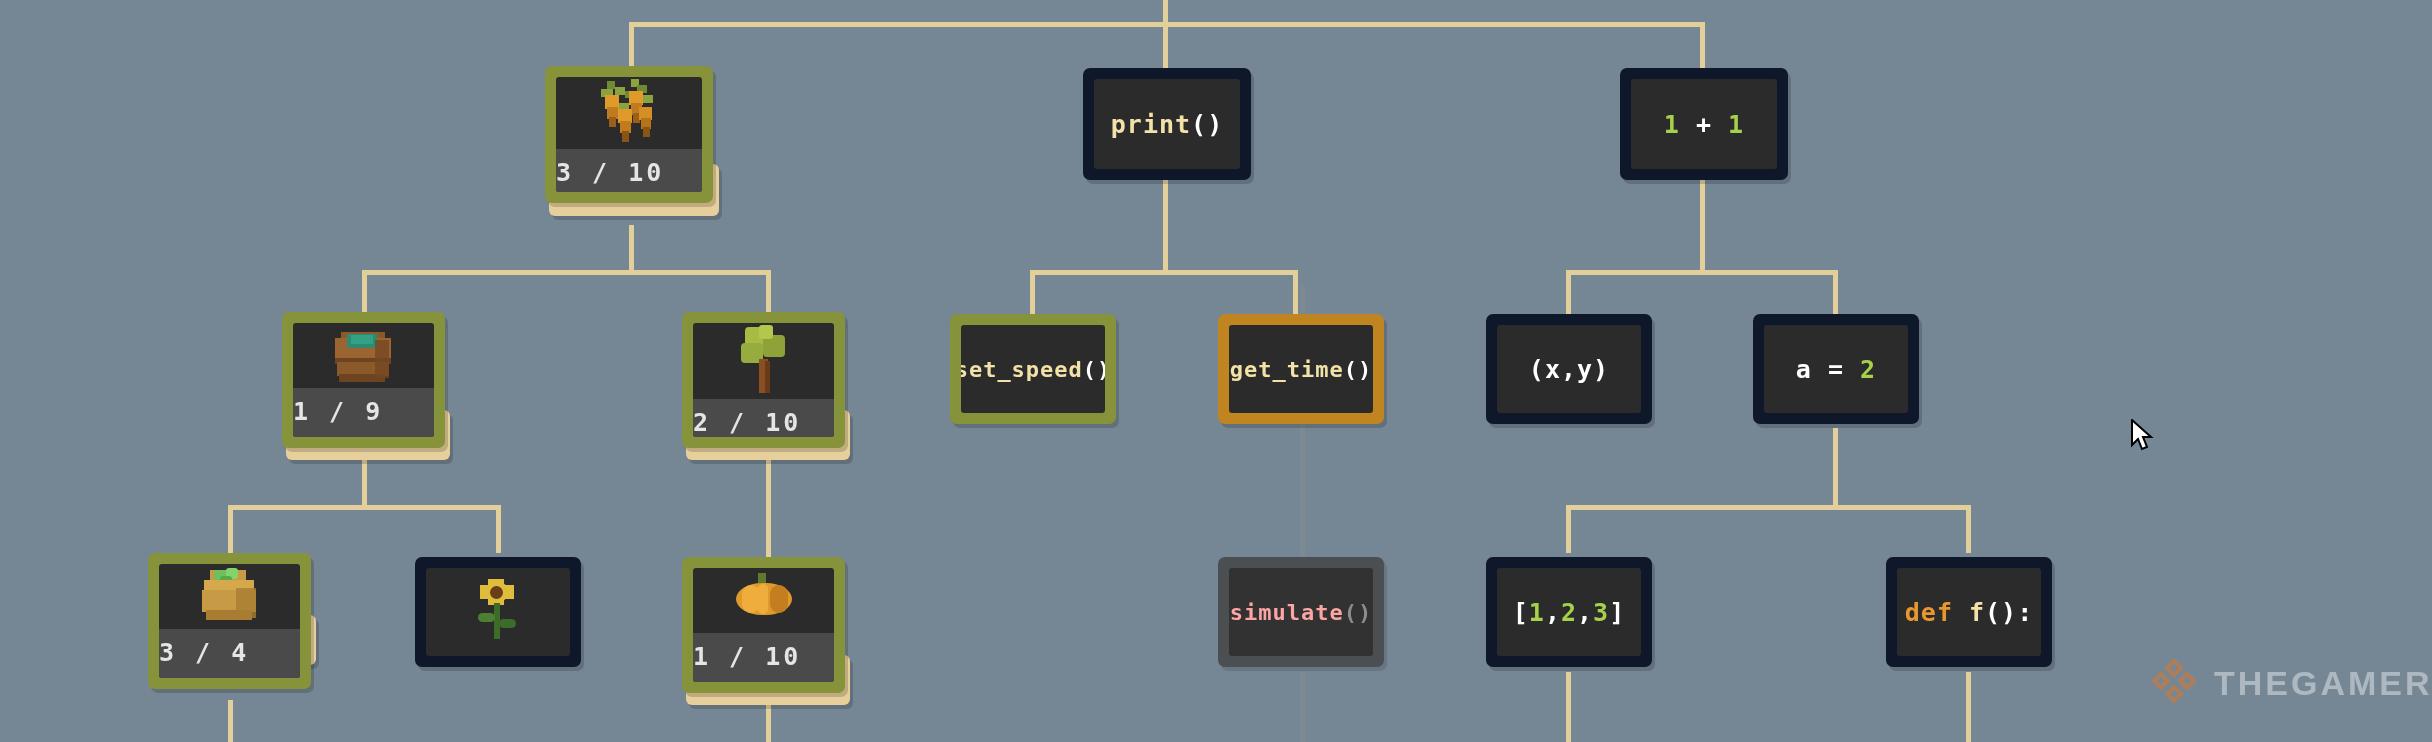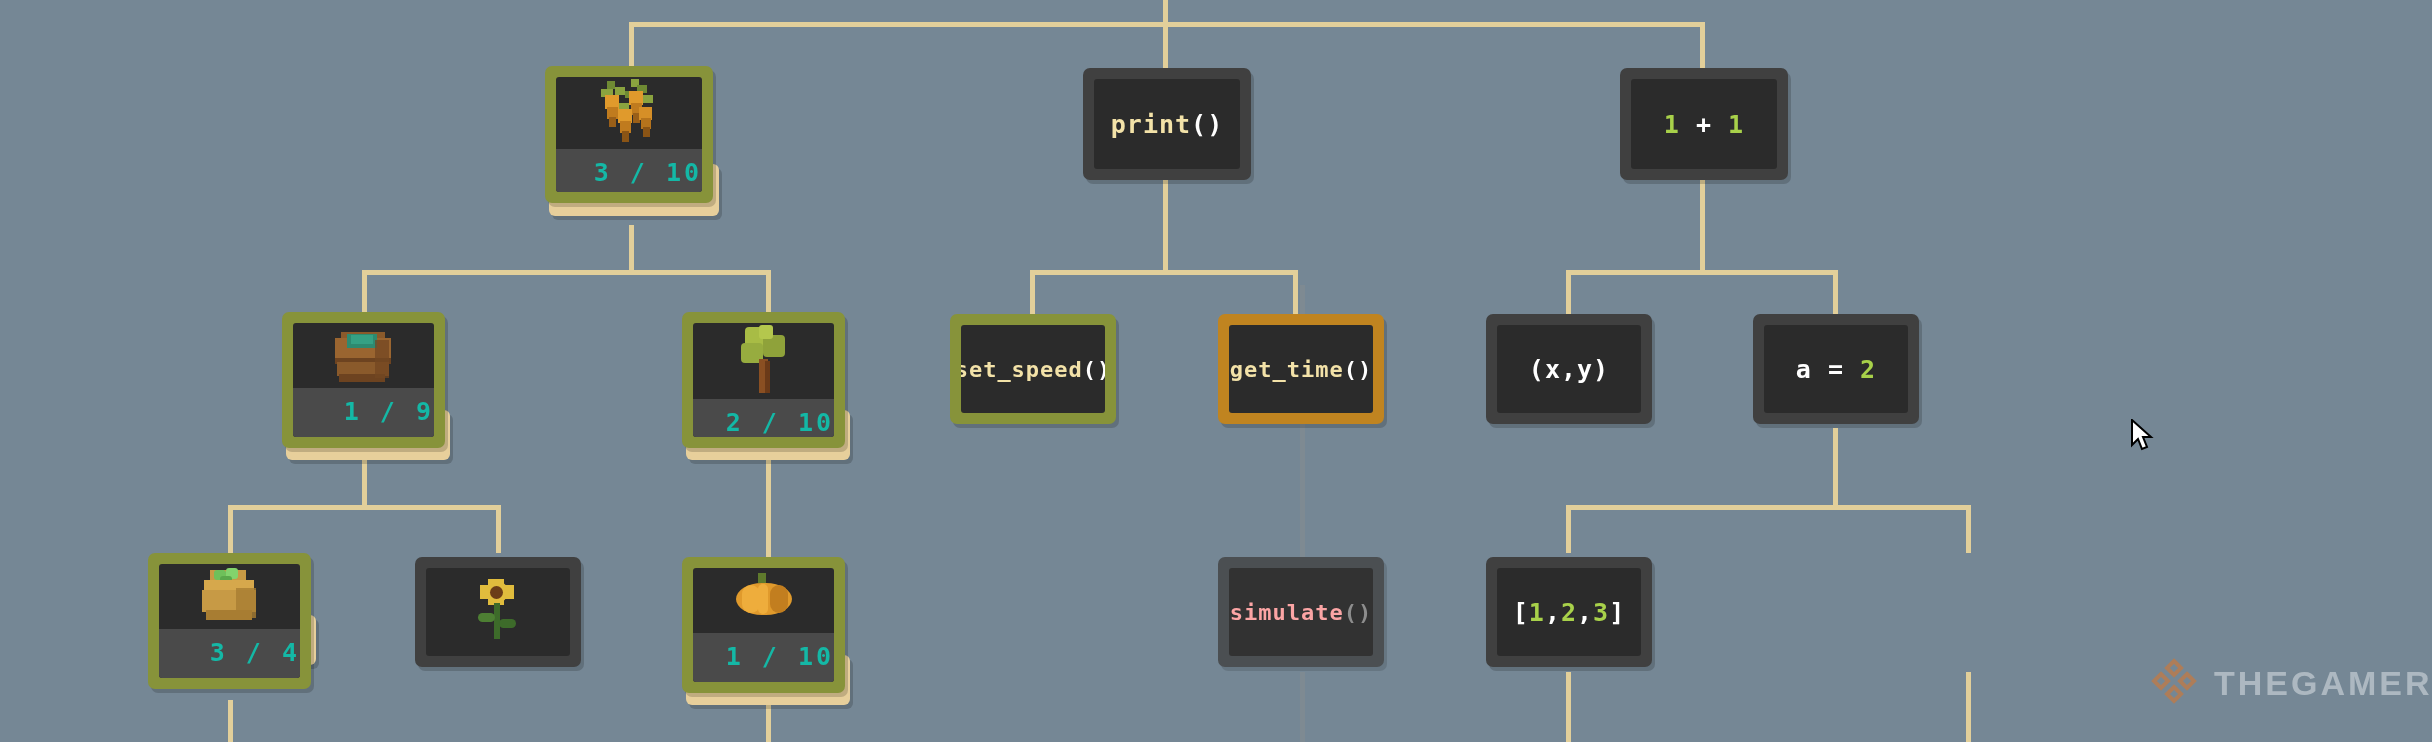--- a/index.html
+++ b/index.html
@@ -41,32 +41,32 @@
   .node .codeline{
     flex:1;
     display:flex; align-items:center; justify-content:center;
     font-size:25px;
     font-weight:bold;
     letter-spacing:1px;
     white-space:pre;
   }
   .counter{
     background:#4a4a4a;
-    color:#14b8a6;
+    color:#e5e5e5;
     font-size:25px;
     font-weight:bold;
     letter-spacing:3px;
-    text-align:right;
+    text-align:left;
     padding:9px 0 11px;
     white-space:pre;
   }
 
   
   .frame-green   { background:#87933a; }
-  .frame-tan     { background:#404040; }
+  .frame-tan     { background:#0f172a; }
   .frame-orange  { background:#c08420; }
   .frame-locked  { background:#4b4f52; box-shadow:3px 4px 0 rgba(0,0,0,.12); }
   .frame-locked .screen{ background:#323232; }
 
   
   .plate{
     position:absolute;
     background:#e7cf9b;
     border-radius:6px;
     box-shadow:3px 4px 0 rgba(0,0,0,.17);
@@ -323,20 +323,27 @@
   </div>
 
   <div class="node frame-tan" style="left:1486px;top:557px;width:166px;height:110px;">
     <div class="screen">
       <div class="codeline">
         <span class="t-plain">[</span><span class="t-num">1</span><span class="t-plain">,</span><span class="t-num">2</span><span class="t-plain">,</span><span class="t-num">3</span><span class="t-plain">]</span>
       </div>
     </div>
   </div>
 
+  <div class="node frame-tan" style="left:1886px;top:557px;width:166px;height:110px;">
+    <div class="screen">
+      <div class="codeline">
+        <span class="t-kw">def </span><span class="t-fn">f</span><span class="t-plain">():</span>
+      </div>
+    </div>
+  </div>
 
   <div id="cursor">
     <svg width="26" height="34" viewBox="0 0 26 34">
       <path d="M2,1 L2,26 L8,20 L12,30 L17,28 L13,18 L21,18 Z" fill="#ffffff" stroke="#000000" stroke-width="2" stroke-linejoin="miter"></path>
     </svg>
   </div>
 
   <div id="watermark">
     <span>
       <svg width="52" height="52" viewBox="0 0 52 52">

